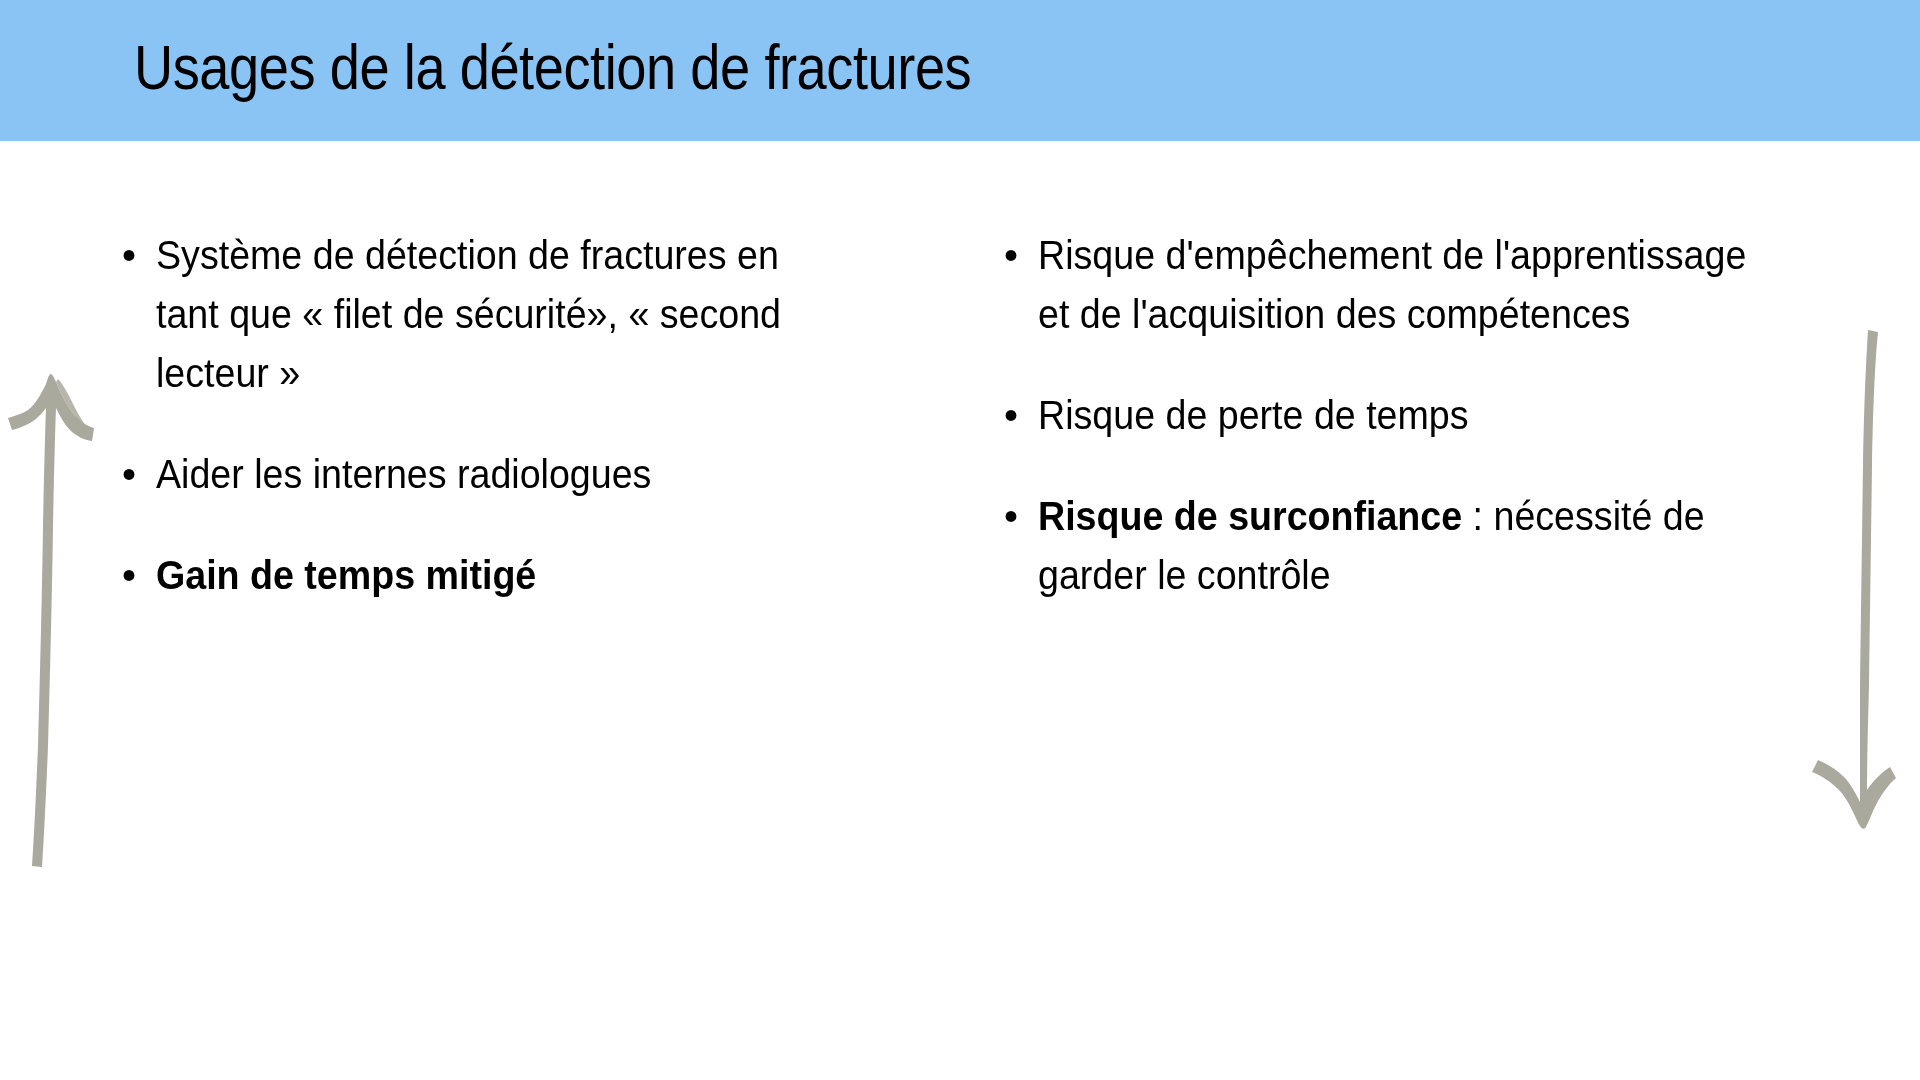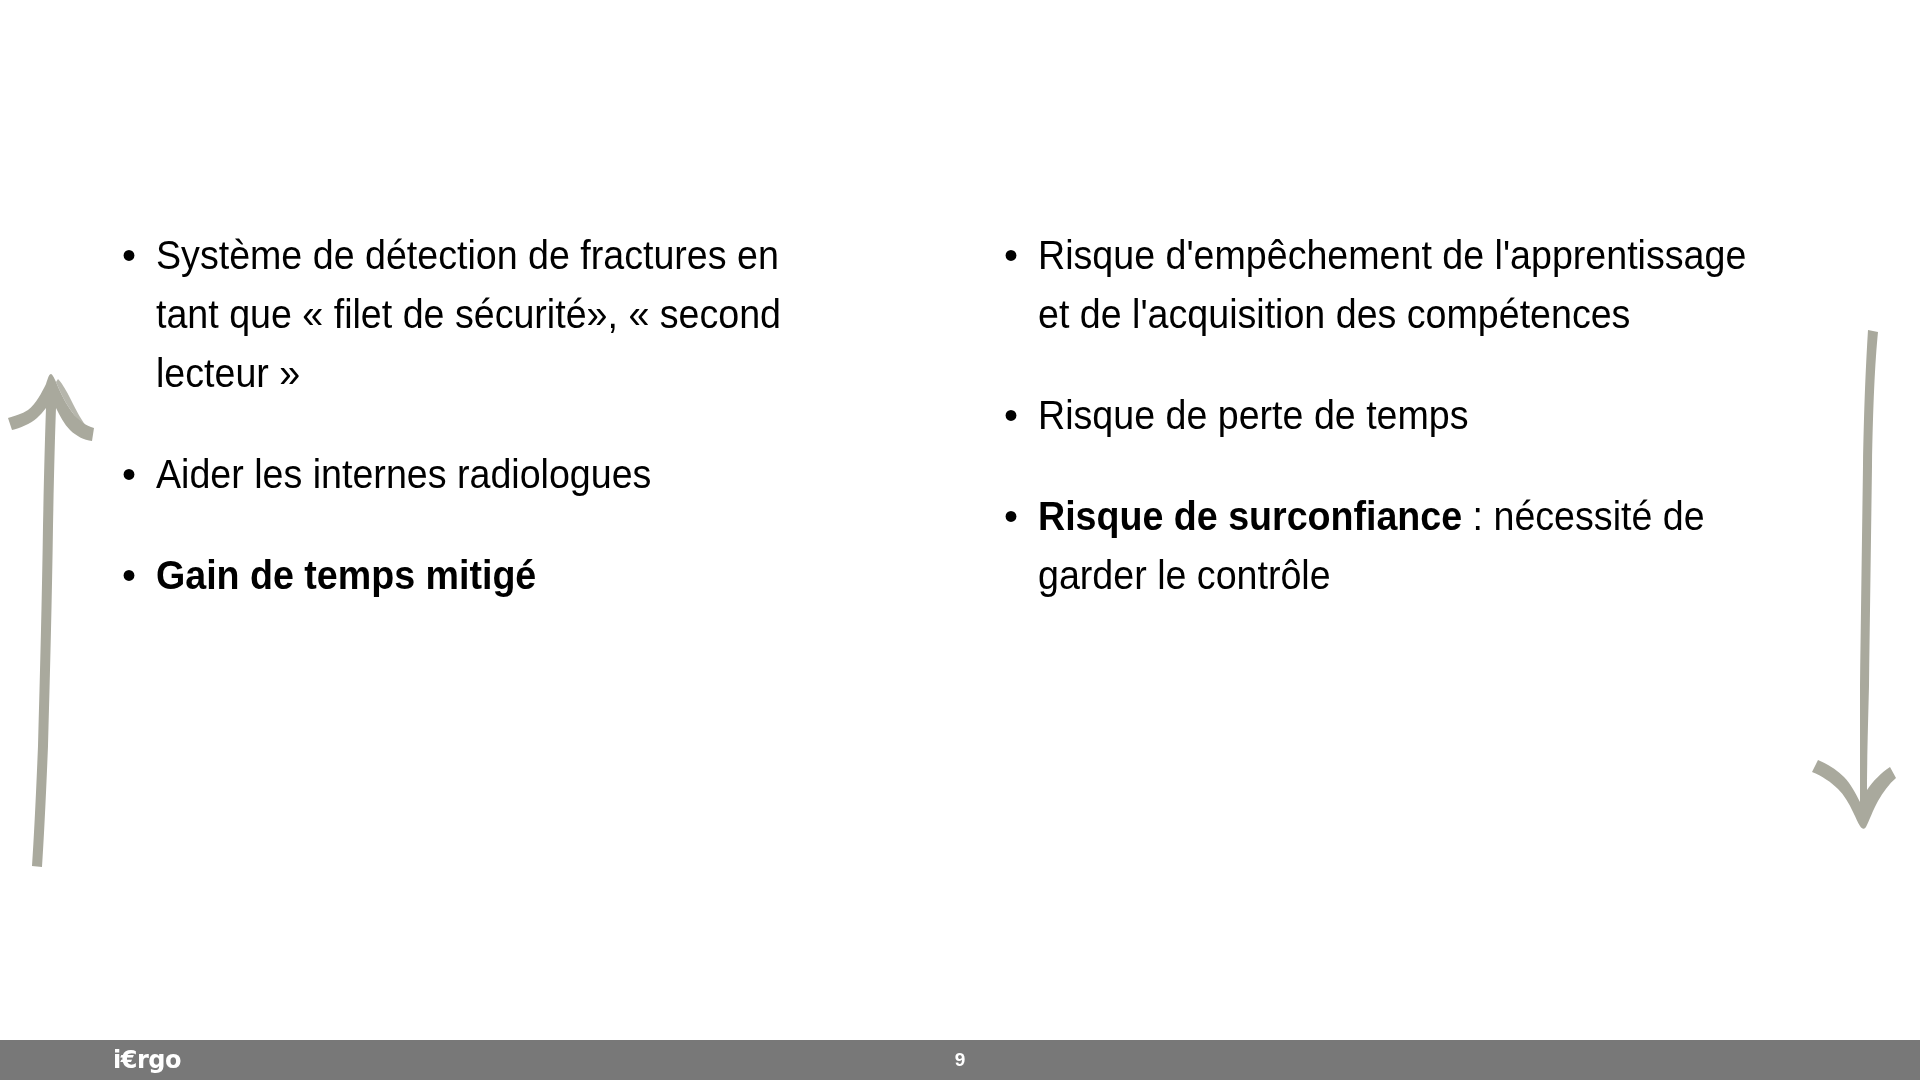--- a/index.html
+++ b/index.html
@@ -134,20 +134,23 @@
     line-height: 20px;
     font-weight: 700;
     color: #ffffff;
   }
 </style>
 </head>
 <body>
 
 <div class="slide">
 
+  <div class="header-bar">
+    <div class="slide-title">Usages de la détection de fractures</div>
+  </div>
 
   <div class="content">
 
     <svg class="arrow-left" viewBox="0 0 100 530">
       <path d="M44 38 C40 46 34 58 26 64 C20 68 12 70 6 72 L10 84 C18 82 28 78 35 72
                C38 69 41 66 44 62 L44 62 C43 90 42 130 41 180
                C40 250 38 330 36 400 C34 450 32 490 30 520
                L40 521 C42 490 44 450 46 400 C48 330 50 250 51 180
                C52 128 53 88 54 62 C58 70 62 78 68 84 C74 90 82 94 90 95
                L92 82 C84 80 76 74 70 66 C64 58 58 46 54 36
@@ -200,18 +203,14 @@
 
       <div class="bullet-item">
         <span class="bullet-marker">•</span>
         <span class="bullet-text"><span class="b">Risque de surconfiance</span><span class="r"> : nécessité de garder le contrôle</span></span>
       </div>
 
     </div>
 
   </div>
 
-  <div class="footer-bar">
-    <div class="footer-logo">i€rgo</div>
-    <div class="footer-page">9</div>
-  </div>
 
 </div>
 
 </body></html>

